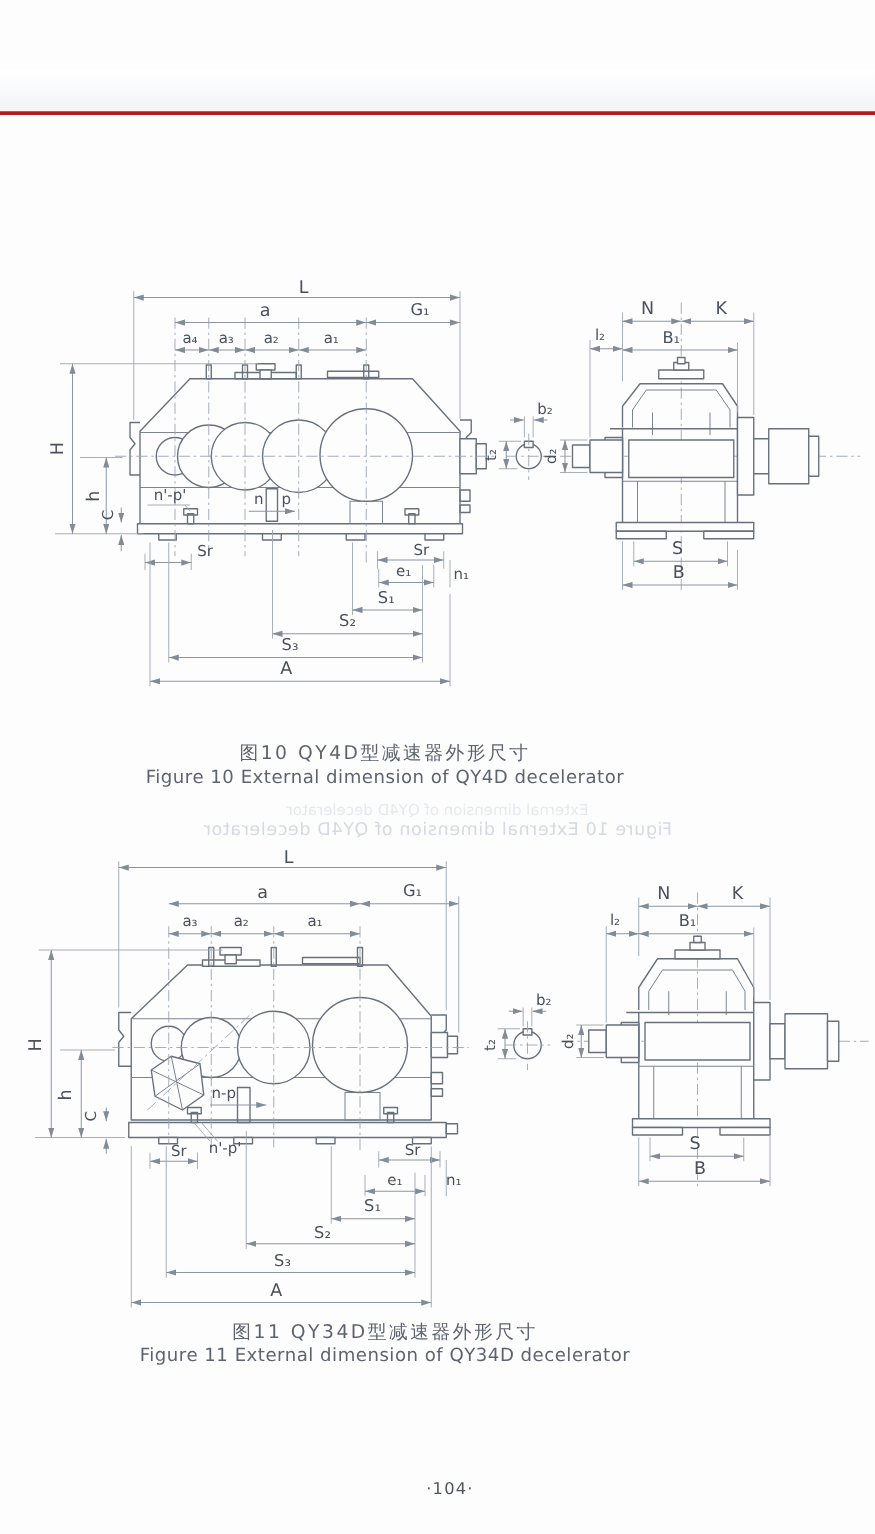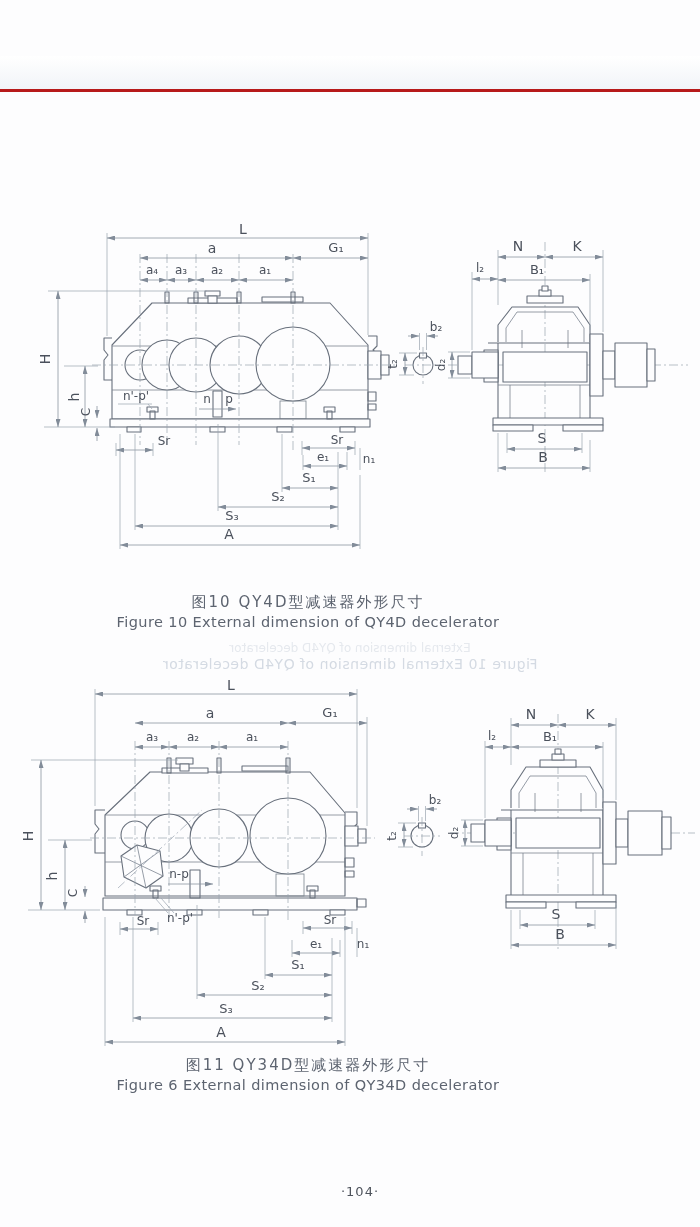--- a/index.html
+++ b/index.html
@@ -429,16 +429,16 @@
     <text class="lb" text-anchor="middle" x="556" y="919">S</text>
     <line class="e" x1="511" y1="910" x2="511" y2="949"></line>
     <line class="e" x1="616" y1="905" x2="616" y2="949"></line>
     <line class="d dima" x1="511" y1="945" x2="616" y2="945"></line>
     <text class="lb" text-anchor="middle" x="560" y="939">B</text>
   </g>
 </svg>
 
 <div class="caption" style="top:1055px">
   <div class="zh">图11 QY34D型减速器外形尺寸</div>
-  <div class="en">Figure 6 External dimension of QY34D decelerator</div>
+  <div class="en">Figure 11 External dimension of QY34D decelerator</div>
 </div>
 
 <div class="pagenum">·104·</div>
 
 </body></html>

